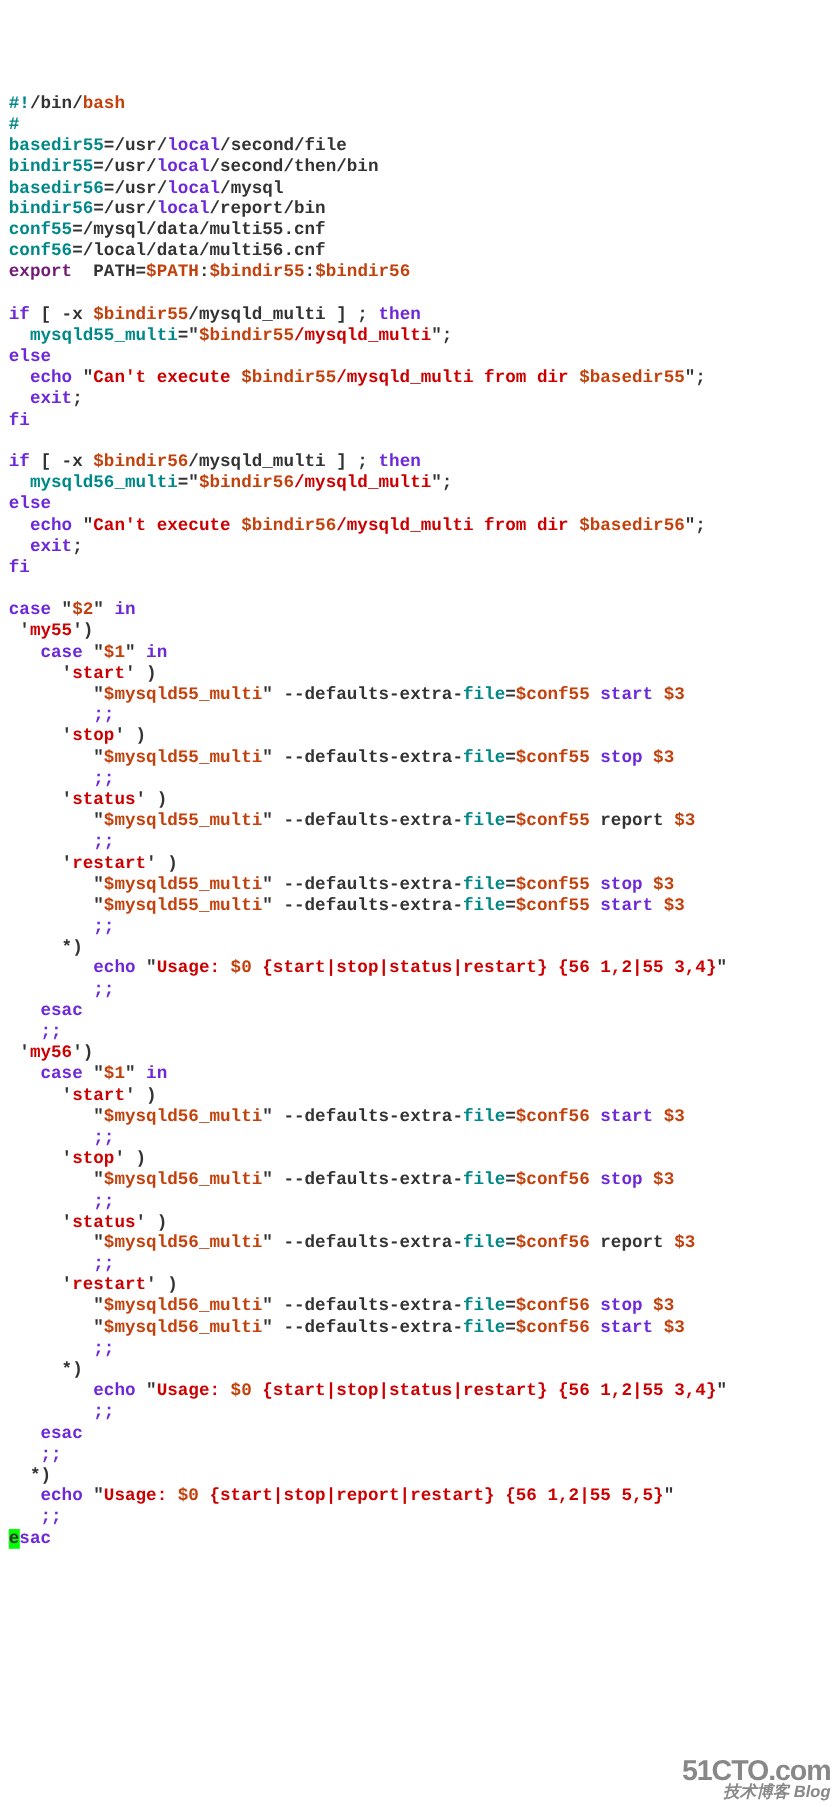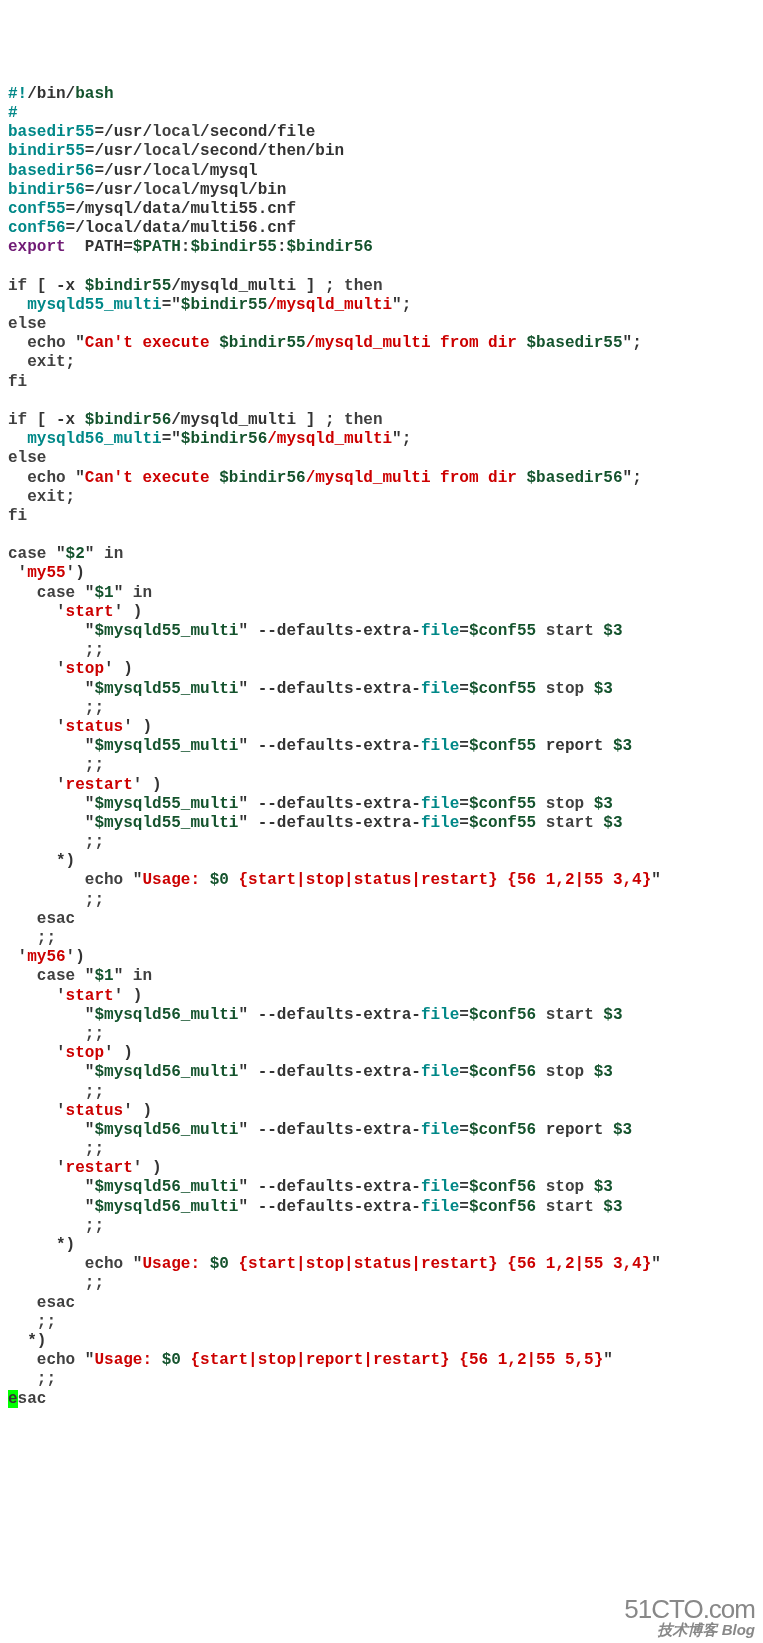--- a/index.html
+++ b/index.html
@@ -7,58 +7,58 @@
     padding: 8px;
     background: #ffffff;
     font-family: "Courier New", monospace;
     font-size: 16px;
     line-height: 1.2;
     white-space: pre;
     width: 763px;
     box-sizing: border-box;
     font-weight: bold;
   }
-  .magenta { color: #14532d; }
+  .magenta { color: #c2410c; }
   .teal    { color: #008888; }
-  .olive   { color: #404040; }
+  .olive   { color: #6d28d9; }
   .green   { color: #701a75; }
   .red     { color: #cc0000; }
   .dark    { color: #333333; }
   .cursor  { background: #00ff00; color: #333333; }
   .watermark {
     position: fixed;
     right: 8px;
     bottom: 6px;
     font-family: Arial, sans-serif;
     color: #888;
     text-align: right;
     white-space: normal;
     line-height: 1;
   }
   .watermark .big {
     font-size: 26px;
-    font-weight: normal;
+    font-weight: bold;
     letter-spacing: -1px;
   }
   .watermark .small {
     font-size: 15px;
     font-style: italic;
   }
 </style>
 </head>
 <body>
 
 
 
 <div><span class="teal">#!</span><span class="dark">/bin/</span><span class="magenta">bash</span>
 <span class="teal">#</span>
 <span class="teal">basedir55</span><span class="dark">=</span><span class="dark">/usr/</span><span class="olive">local</span><span class="dark">/second/file</span>
 <span class="teal">bindir55</span><span class="dark">=</span><span class="dark">/usr/</span><span class="olive">local</span><span class="dark">/second/then/bin</span>
 <span class="teal">basedir56</span><span class="dark">=</span><span class="dark">/usr/</span><span class="olive">local</span><span class="dark">/mysql</span>
-<span class="teal">bindir56</span><span class="dark">=</span><span class="dark">/usr/</span><span class="olive">local</span><span class="dark">/mysql/bin</span>
+<span class="teal">bindir56</span><span class="dark">=</span><span class="dark">/usr/</span><span class="olive">local</span><span class="dark">/report/bin</span>
 <span class="teal">conf55</span><span class="dark">=</span><span class="dark">/mysql/data/multi55.cnf</span>
 <span class="teal">conf56</span><span class="dark">=</span><span class="dark">/local/data/multi56.cnf</span>
 <span class="green">export</span><span class="dark">  PATH=</span><span class="magenta">$PATH</span><span class="dark">:</span><span class="magenta">$bindir55</span><span class="dark">:</span><span class="magenta">$bindir56</span>
 
 <span class="olive">if</span><span class="dark"> [ -x </span><span class="magenta">$bindir55</span><span class="dark">/mysqld_multi </span><span class="dark">]</span> <span class="dark">;</span> <span class="olive">then</span>
 <span>  </span><span class="teal">mysqld55_multi</span><span class="dark">=</span><span class="dark">"</span><span class="magenta">$bindir55</span><span class="red">/mysqld_multi</span><span class="dark">"</span><span class="dark">;</span>
 <span class="olive">else</span>
 <span>  </span><span class="olive">echo</span><span class="dark"> "</span><span class="red">Can't execute </span><span class="magenta">$bindir55</span><span class="red">/mysqld_multi from dir </span><span class="magenta">$basedir55</span><span class="dark">"</span><span class="dark">;</span>
 <span>  </span><span class="olive">exit</span><span class="dark">;</span>
 <span class="olive">fi</span>

